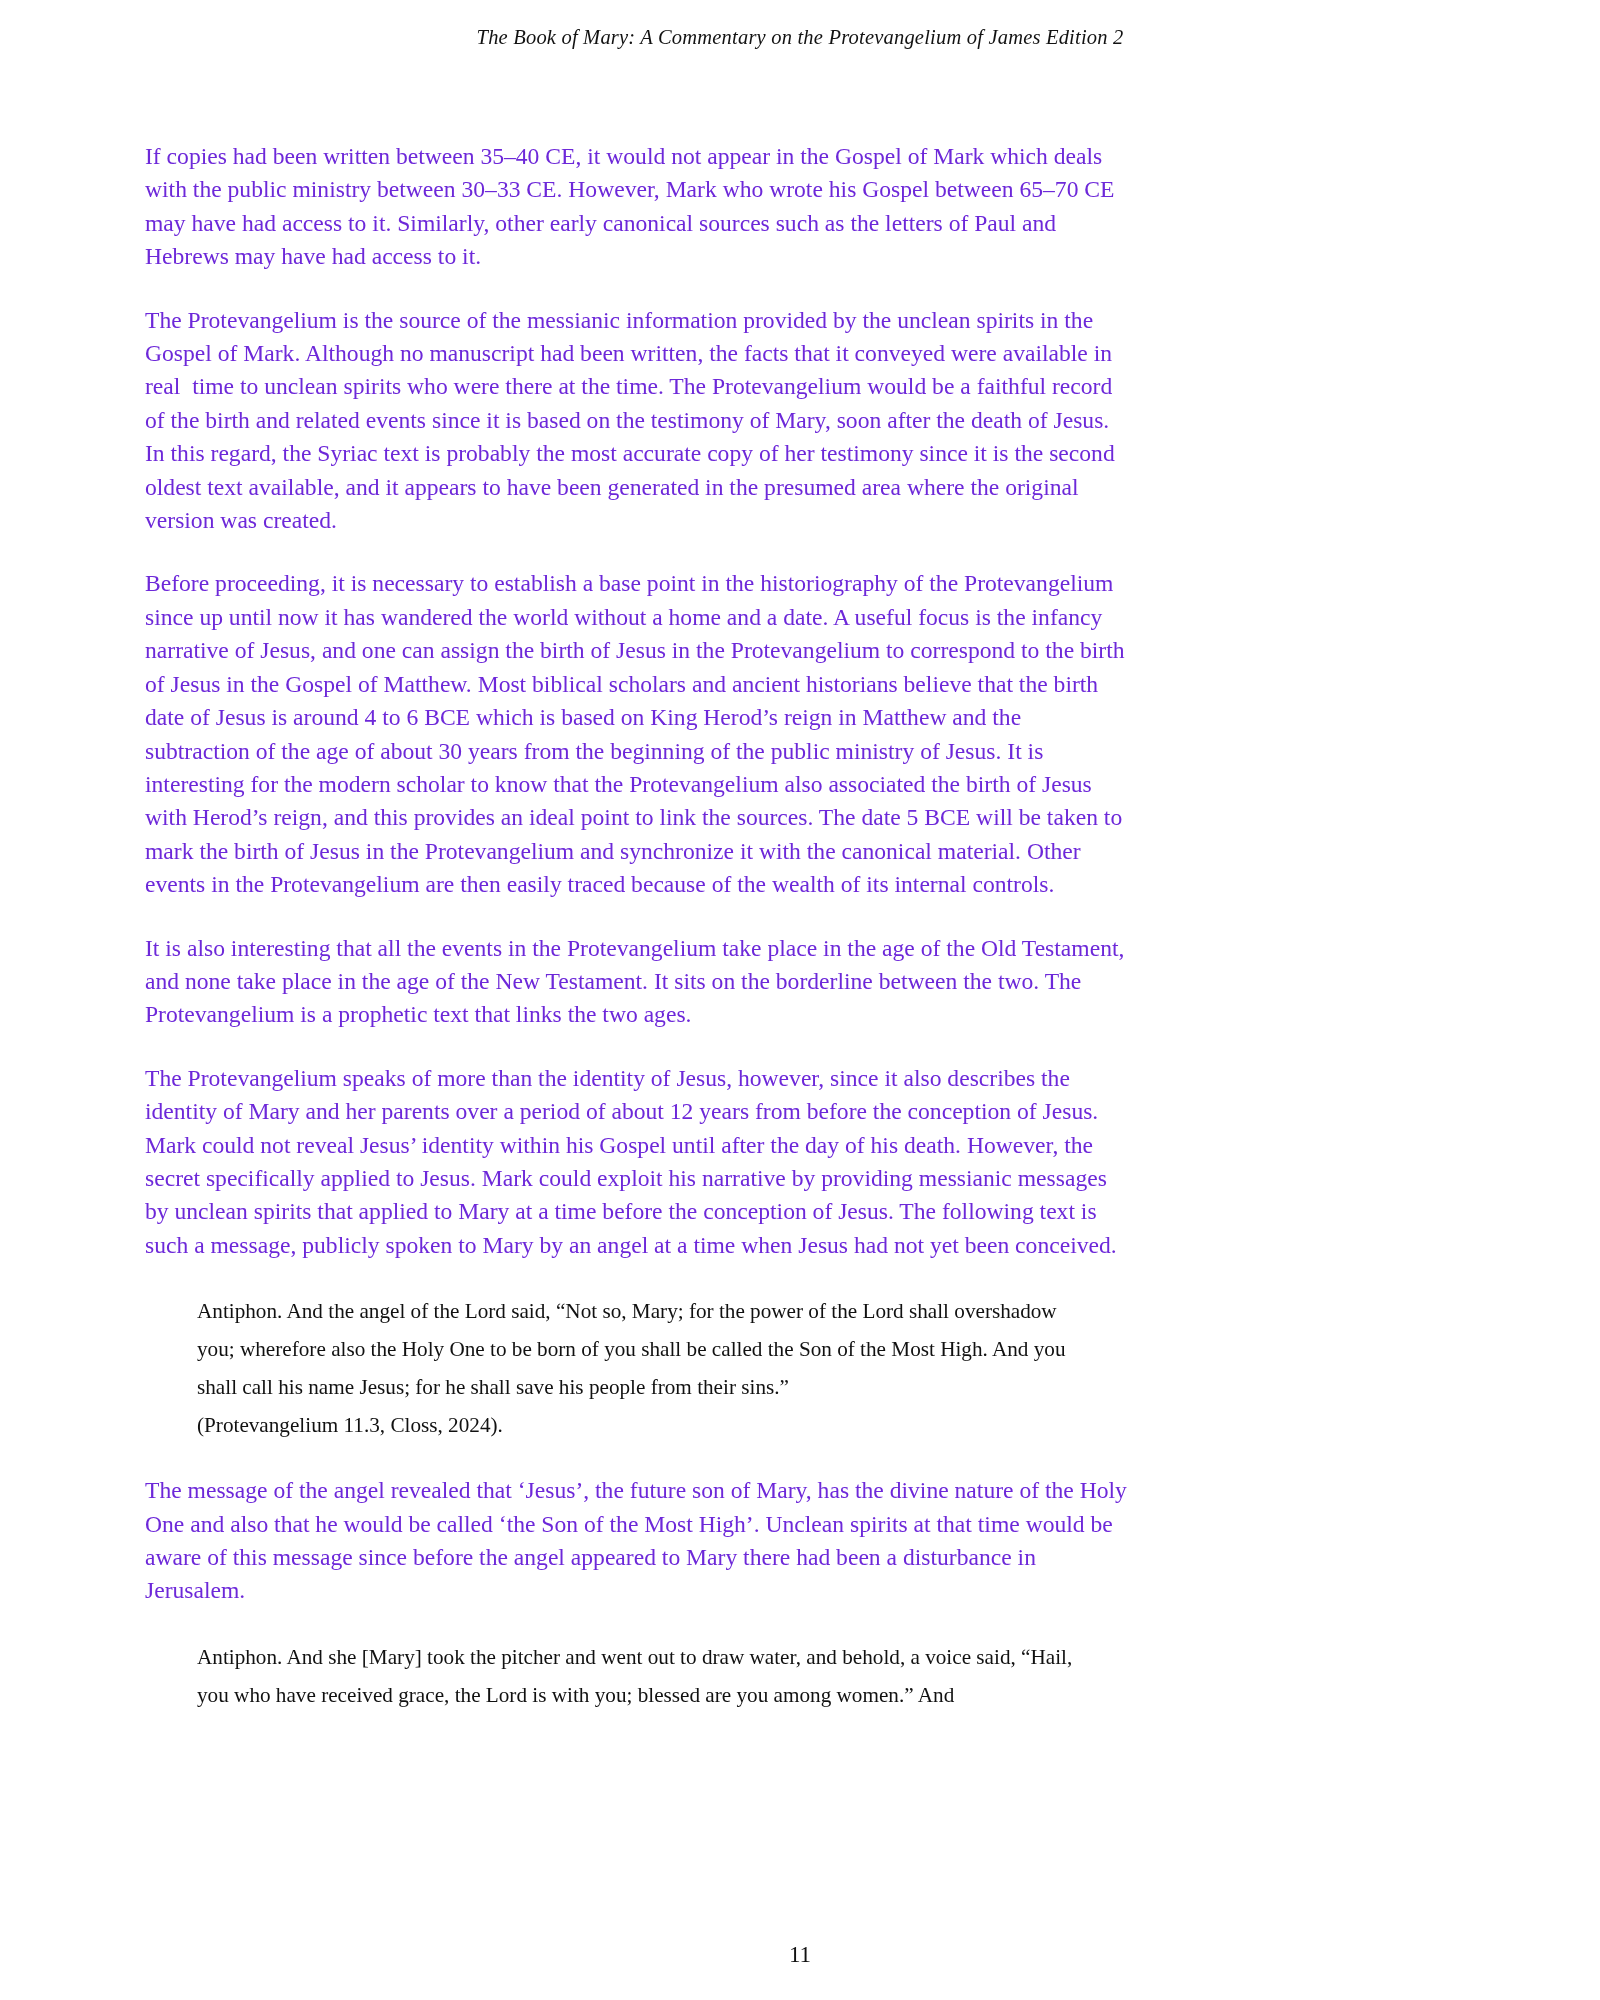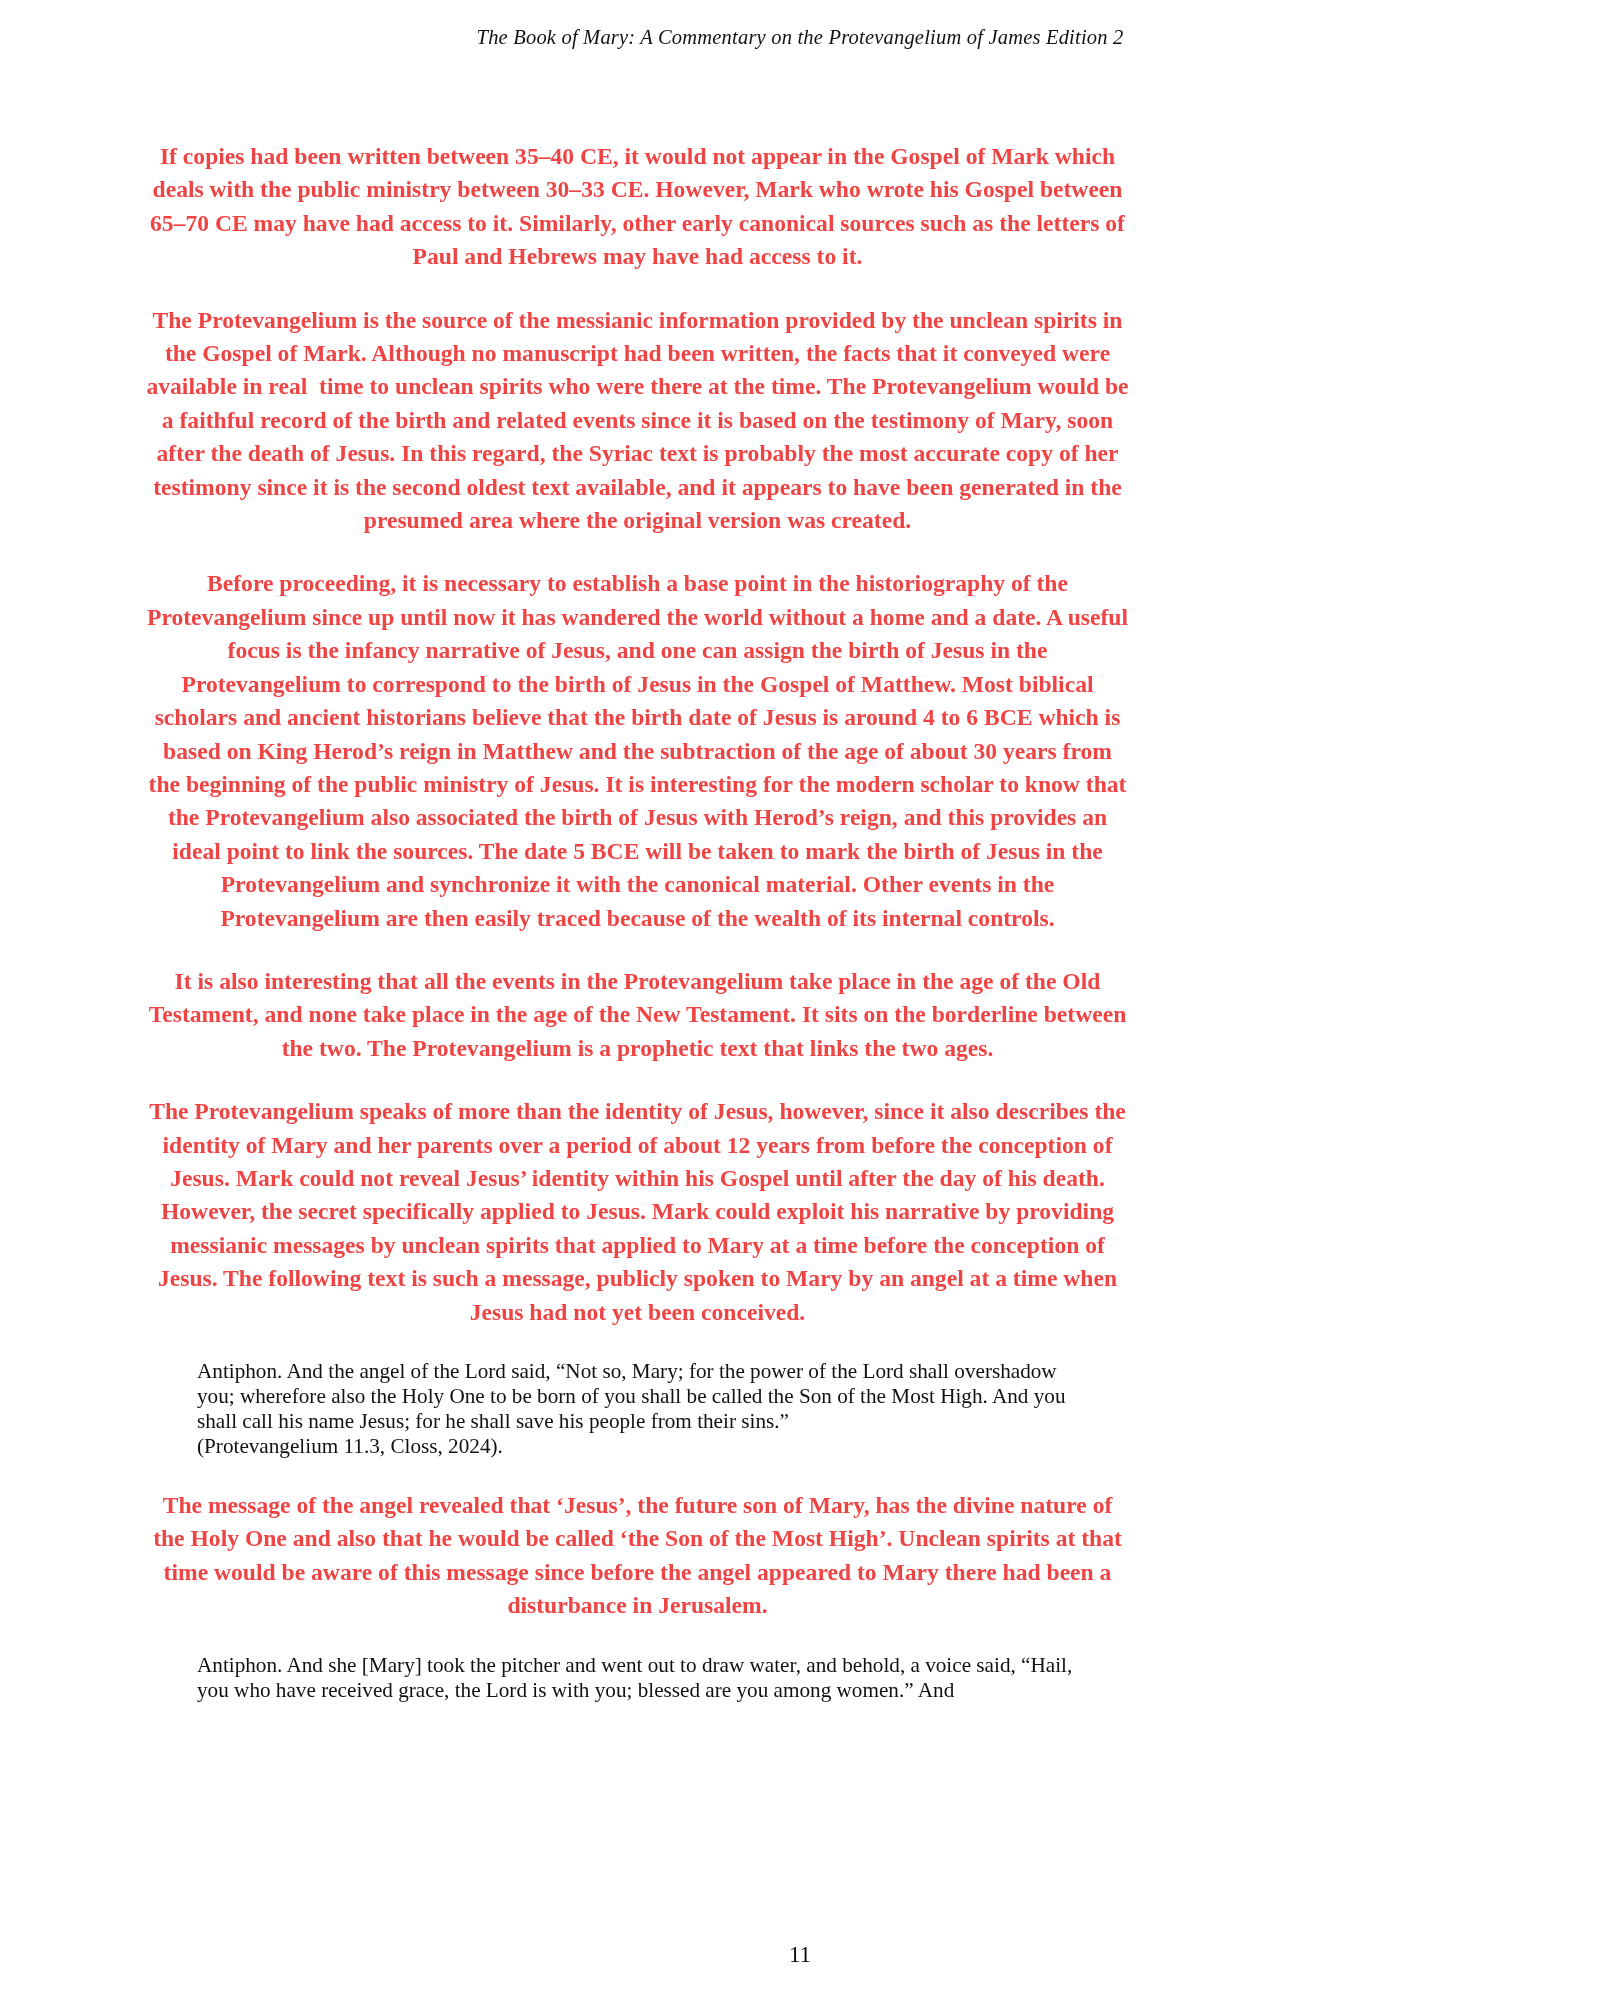--- a/index.html
+++ b/index.html
@@ -34,35 +34,34 @@
   .text-column {
     position: absolute;
     left: 145px;
     top: 140px;
     width: 985px;
   }
   p.body-para {
     margin: 0 0 30px 0;
     font-size: 23.6px;
     line-height: 33.4px;
-    text-align: center;
-    color: #ef4444;
+    text-align: left;
+    color: #6d28d9;
     white-space: pre-wrap;
-    font-weight: bold;
   }
   p.body-para:last-child {
     margin-bottom: 0;
   }
   blockquote.quote-block {
     margin: 0 16px 30px 0;
     padding: 0;
     margin-left: 52px;
     width: 880px;
     font-size: 21.2px;
-    line-height: 25px;
+    line-height: 38px;
     color: #111111;
     white-space: pre-wrap;
   }
   .page-number {
     position: absolute;
     left: 0;
     bottom: 32px;
     width: 1600px;
     text-align: center;
     font-size: 23px;

